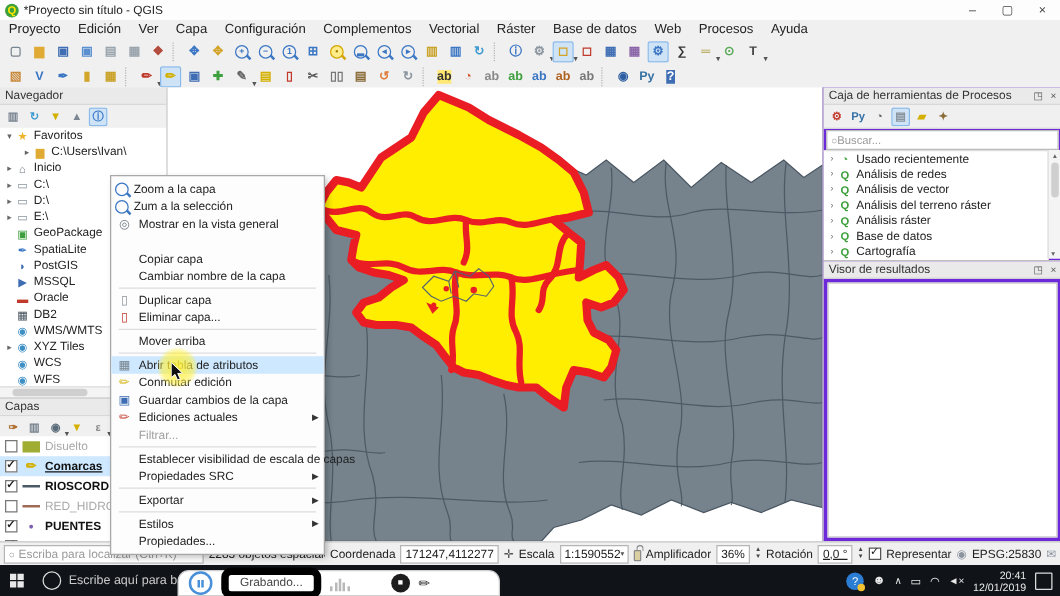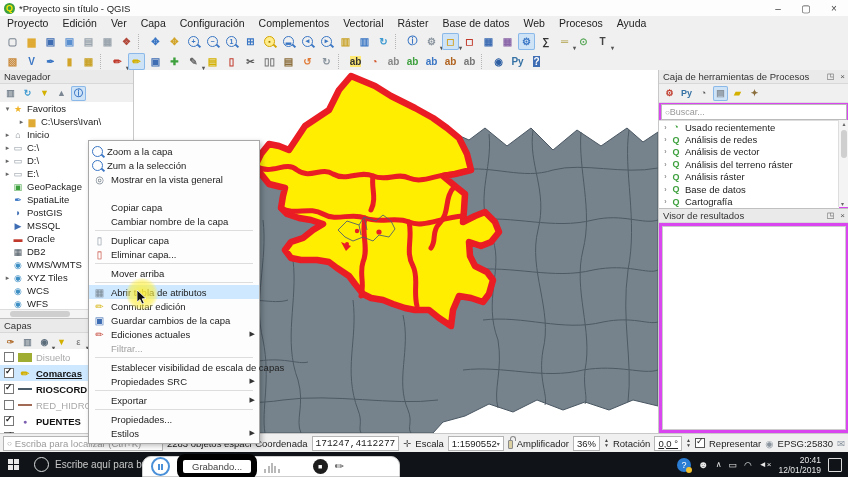--- a/index.html
+++ b/index.html
@@ -54,21 +54,21 @@
   .sw-line{height:2px;margin-top:0;}
   .sw-point{width:14px;height:9px;background:none !important;}
   .sw-point::after{content:"●";font-size:7px;}
   .sw-pencil{background:none !important;font-size:10px;}
   .lname{white-space:nowrap;}
   .lbadge{display:none;}
   .layer-row.badged .lbadge{display:block;position:absolute;right:3px;top:3px;width:10px;height:7px;border:1px solid #9a9a9a;border-radius:3px;background:#e8e8e8;}
   
   .canvas{position:absolute;left:133px;top:0;width:525px;height:363px;background:#fff;}
   
-  .rightdock{position:absolute;left:658px;top:0;width:190px;height:363px;background:#d946ef;border-left:1px solid #c8c8c8;text-decoration:underline;}
+  .rightdock{position:absolute;left:658px;top:0;width:190px;height:363px;background:#6d28d9;border-left:1px solid #c8c8c8;text-decoration:underline;}
   .toolbox{position:absolute;left:0;top:0;width:190px;height:137px;}
   .tbx-search{height:14px;margin:1px 2px;border:1px solid #bbb;background:#fff;display:flex;align-items:center;font-size:9px;color:#999;padding:0 3px;}
   .tbx-list{position:absolute;left:0;top:50px;width:180px;height:87px;background:#fff;overflow:hidden;font-size:9.5px;border-top:1px solid #ddd;}
   .vscroll{position:absolute;right:0;top:50px;width:10px;height:87px;background:#f4f4f4;border-left:1px solid #ddd;font-size:6px;color:#666;text-align:center;}
   .vthumb{position:absolute;left:2px;top:10px;width:6px;height:28px;background:#cfcfcf;border-radius:3px;}
   .tbx-row{display:flex;align-items:center;height:12.4px;padding-left:2px;white-space:nowrap;}
   .qico{width:12px;height:10px;margin-right:3px;text-align:center;font-size:9px;font-weight:bold;color:#3da03d;flex:none;}
   .results{position:absolute;left:0;top:138px;width:190px;height:225px;border-top:1px solid #c0c0c0;}
   .results-body{position:absolute;left:3px;top:17px;width:182px;height:202px;background:#fff;border:1px solid #ccc;}
   
@@ -744,44 +744,44 @@
         </div>
         <div class="msep"></div>
         <div class="mi">
           <span class="mico"></span>
           <span>Exportar</span>
           <span class="arrow show">▶</span>
         </div>
         <div class="msep"></div>
         <div class="mi">
           <span class="mico"></span>
-          <span>Propiedades...</span>
-          <span class="arrow"></span>
-        </div>
-        <div class="mi">
-          <span class="mico"></span>
           <span>Estilos</span>
           <span class="arrow show">▶</span>
+        </div>
+        <div class="mi">
+          <span class="mico"></span>
+          <span>Propiedades...</span>
+          <span class="arrow"></span>
         </div>
       </div>
 
     <div class="clickglow"></div>
     <svg class="cursor" width="12" height="16">
       <polygon points="0,0 0,12 3,9.5 5,14 7.2,13 5.2,8.8 9,8.5" fill="#111" stroke="#fff" stroke-width="0.8"></polygon>
     </svg>
   </div>
 
   <div class="statusbar">
     <span class="locator">
       <span style="font-size:8px;">○</span>
       <span>Escriba para localizar (Ctrl+K)</span>
     </span>
     <span class="sb-msg">2283 objetos espaciales seleccionados en la capa RED</span>
     <span class="sb-label">Coordenada</span>
-    <span class="sb-field" style="width:92px;font-family:Liberation Mono, monospace;">171247,4112277</span>
+    <span class="sb-field" style="width:92px;">171247,4112277</span>
     <span style="color:#555;">✛</span>
     <span class="sb-label">Escala</span>
     <span class="sb-field" style="width:56px;">
       <span>1:1590552</span>
       <span style="margin-left:auto;font-size:6px;color:#555;">▾</span>
     </span>
     <span class="lockico"></span>
     <span class="sb-label">Amplificador</span>
     <span class="sb-field" style="width:44px;">36%</span>
     <span class="spin">

